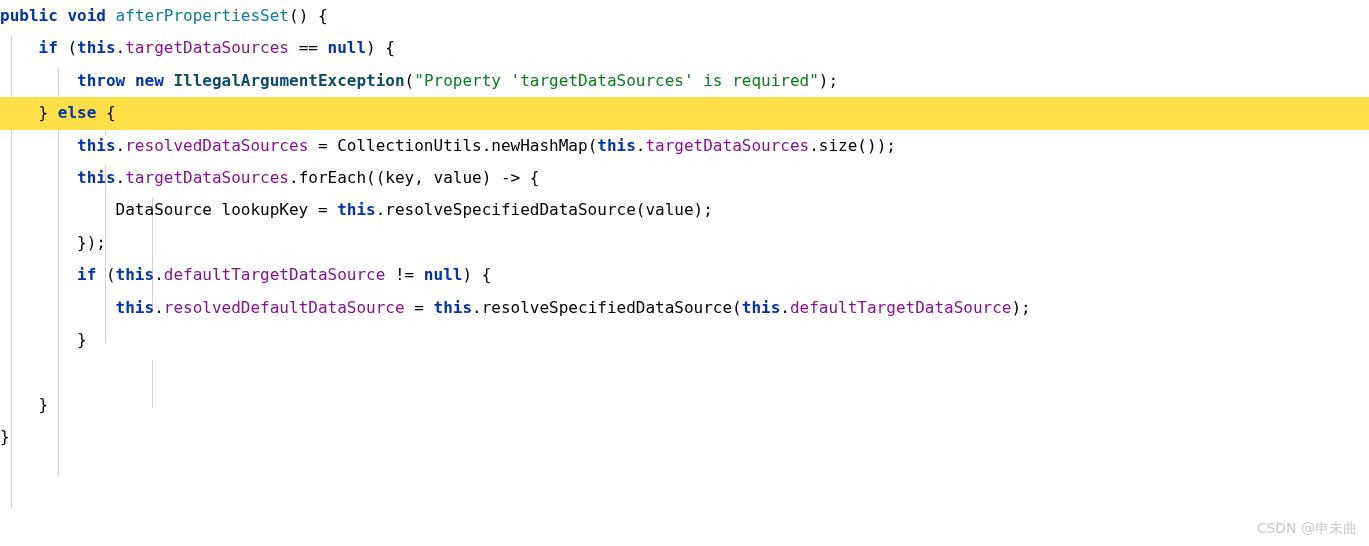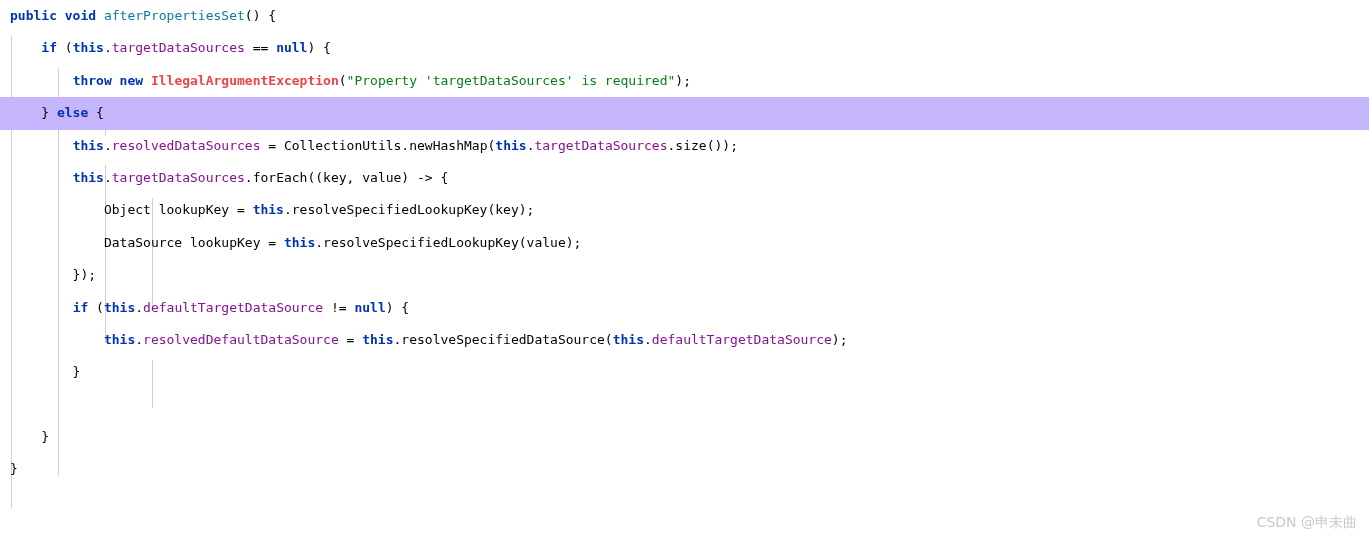--- a/index.html
+++ b/index.html
@@ -23,54 +23,53 @@
     left: 0;
     top: 0;
     width: 1369px;
     height: 546px;
   }
   .line {
     position: relative;
     height: 32.4px;
     line-height: 32.4px;
     white-space: pre;
-    font-size: 13px;
+    font-size: 16px;
     letter-spacing: 0px;
     color: #000000;
-    padding-left: 10px;
     box-sizing: border-box;
     z-index: 2;
   }
   .line.highlight {
     background: #FBF8EC;
   }
   .line-text {
     display: inline-block;
     vertical-align: top;
   }
   
   .kw    { color: #0033B3; font-weight: bold; }
   .decl  { color: #0C7A9E; }
   .field { color: #871094; text-align: center; }
   .str   { color: #067D17; }
-  .type  { color: #ef4444; font-weight: bold; }
+  .type  { color: #0c4a6e; font-weight: bold; }
   .stat  { color: #000000; }
   .plain { color: #000000; }
 
   
   .guide {
     position: absolute;
     width: 1px;
     background: #D0D0D0;
     z-index: 1;
   }
   .watermark {
     position: absolute;
     right: 12px;
-    bottom: 14px;
+    bottom: 8px;
     font-family: "DejaVu Sans", "Liberation Sans", sans-serif;
     font-size: 14px;
     color: #C9C9C9;
     z-index: 5;
     user-select: none;
   }
 </style>
 </head>
 <body>
 
@@ -82,25 +81,24 @@
       <div class="guide" style="left: 105px; top: 100px; height: 36px; background: rgb(208, 208, 208);"></div>
       <div class="guide" style="left: 105px; top: 165px; height: 178px; background: rgb(208, 208, 208);"></div>
       <div class="guide" style="left: 152px; top: 198px; height: 113px; background: rgb(208, 208, 208);"></div>
       <div class="guide" style="left: 152px; top: 360px; height: 48px; background: rgb(208, 208, 208);"></div>
     </div>
 
   <div class="code-area">
       <div class="line"><span class="line-text kw">public</span><span class="line-text plain"> </span><span class="line-text kw">void</span><span class="line-text plain"> </span><span class="line-text decl">afterPropertiesSet</span><span class="line-text plain">() {</span></div>
       <div class="line"><span class="line-text plain">    </span><span class="line-text kw">if</span><span class="line-text plain"> (</span><span class="line-text kw">this</span><span class="line-text plain">.</span><span class="line-text field">targetDataSources</span><span class="line-text plain"> == </span><span class="line-text kw">null</span><span class="line-text plain">) {</span></div>
       <div class="line"><span class="line-text plain">        </span><span class="line-text kw">throw</span><span class="line-text plain"> </span><span class="line-text kw">new</span><span class="line-text plain"> </span><span class="line-text type">IllegalArgumentException</span><span class="line-text plain">(</span><span class="line-text str">"Property 'targetDataSources' is required"</span><span class="line-text plain">);</span></div>
-      <div class="line highlight" style="background: #c4b5fd;"><span class="line-text plain">    } </span><span class="line-text kw">else</span><span class="line-text plain"> {</span></div>
+      <div class="line highlight" style="background: #fde047;"><span class="line-text plain">    } </span><span class="line-text kw">else</span><span class="line-text plain"> {</span></div>
       <div class="line"><span class="line-text plain">        </span><span class="line-text kw">this</span><span class="line-text plain">.</span><span class="line-text field">resolvedDataSources</span><span class="line-text plain"> = CollectionUtils.</span><span class="line-text stat">newHashMap</span><span class="line-text plain">(</span><span class="line-text kw">this</span><span class="line-text plain">.</span><span class="line-text field">targetDataSources</span><span class="line-text plain">.size());</span></div>
       <div class="line"><span class="line-text plain">        </span><span class="line-text kw">this</span><span class="line-text plain">.</span><span class="line-text field">targetDataSources</span><span class="line-text plain">.forEach((key, value) -&gt; {</span></div>
-      <div class="line"><span class="line-text plain">            Object lookupKey = </span><span class="line-text kw">this</span><span class="line-text plain">.resolveSpecifiedLookupKey(key);</span></div>
-      <div class="line"><span class="line-text plain">            DataSource lookupKey = </span><span class="line-text kw">this</span><span class="line-text plain">.resolveSpecifiedLookupKey(value);</span></div>
+      <div class="line"><span class="line-text plain">            DataSource lookupKey = </span><span class="line-text kw">this</span><span class="line-text plain">.resolveSpecifiedDataSource(value);</span></div>
       <div class="line"><span class="line-text plain">        });</span></div>
       <div class="line"><span class="line-text plain">        </span><span class="line-text kw">if</span><span class="line-text plain"> (</span><span class="line-text kw">this</span><span class="line-text plain">.</span><span class="line-text field">defaultTargetDataSource</span><span class="line-text plain"> != </span><span class="line-text kw">null</span><span class="line-text plain">) {</span></div>
       <div class="line"><span class="line-text plain">            </span><span class="line-text kw">this</span><span class="line-text plain">.</span><span class="line-text field">resolvedDefaultDataSource</span><span class="line-text plain"> = </span><span class="line-text kw">this</span><span class="line-text plain">.resolveSpecifiedDataSource(</span><span class="line-text kw">this</span><span class="line-text plain">.</span><span class="line-text field">defaultTargetDataSource</span><span class="line-text plain">);</span></div>
       <div class="line"><span class="line-text plain">        }</span></div>
       <div class="line">&nbsp;</div>
       <div class="line"><span class="line-text plain">    }</span></div>
       <div class="line"><span class="line-text plain">}</span></div>
     </div>
 
   <div class="watermark">CSDN @申未曲</div>

